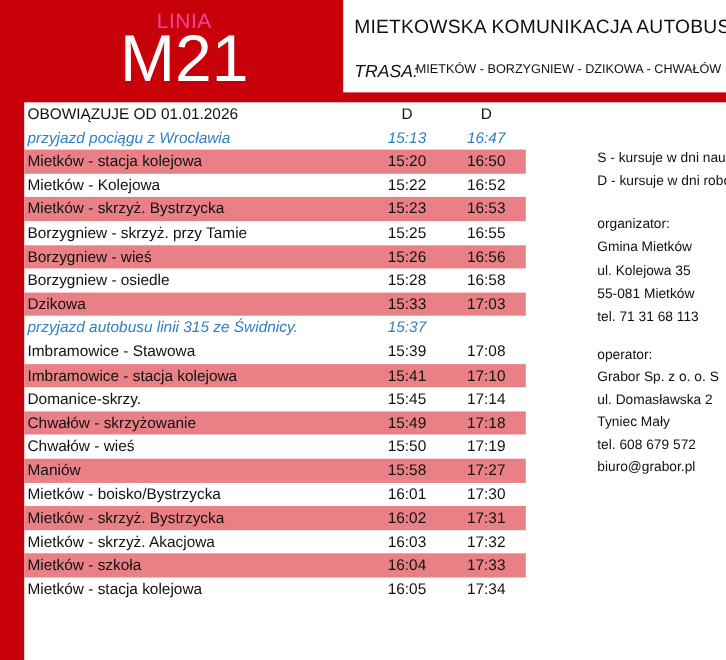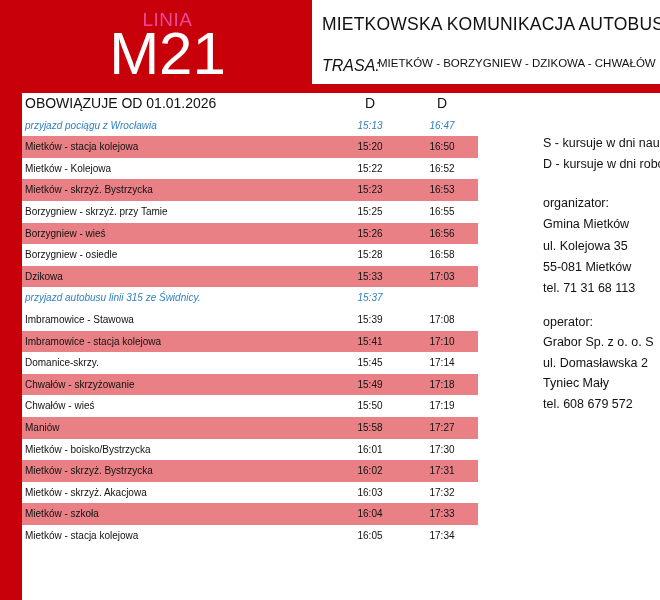--- a/index.html
+++ b/index.html
@@ -11,21 +11,21 @@
   .line-label { position: absolute; left: 0; width: 335px; top: 9px; text-align: center; color: #ec4899; font-size: 19px; letter-spacing: 0.5px; }
   .line-number { position: absolute; left: 0; width: 335px; top: 22px; text-align: center; color: #ffffff; font-size: 60px; line-height: 64px; font-weight: normal; }
 
   .header-box { position: absolute; left: 311px; top: 0; width: 360px; height: 93px; background: #c8000a; }
   .header-inner { position: absolute; left: 312px; top: 0; width: 360px; height: 84px; background: #ffffff; }
   .company-name { position: absolute; left: 322px; top: 14px; font-size: 17.5px; color: #111; white-space: nowrap; letter-spacing: 0.2px; }
   .route-label { position: absolute; left: 322px; top: 57px; font-size: 16px; font-style: italic; color: #111; }
   .route-stops { position: absolute; left: 378px; top: 57px; font-size: 11.5px; color: #111; white-space: nowrap; }
 
   .timetable { position: absolute; left: 22px; top: 93px; width: 456px; }
-  .tt-row { position: relative; height: 21.6px; width: 456px; font-size: 10px; line-height: 21.6px; }
+  .tt-row { position: relative; height: 21.6px; width: 456px; font-size: 14px; line-height: 21.6px; }
   .tt-row.shaded { background: #e98086; }
   .tt-row .stop { position: absolute; left: 3px; top: 0; white-space: nowrap; }
   .tt-row .t1 { position: absolute; left: 318px; width: 60px; text-align: center; top: 0; }
   .tt-row .t2 { position: absolute; left: 390px; width: 60px; text-align: center; top: 0; }
   .tt-row.header-row { font-size: 14px; }
   .tt-row.connection { color: #2f7fc1; font-style: italic; }
 
   .legend { position: absolute; left: 543px; top: 133px; font-size: 12.5px; line-height: 21px; color: #111; white-space: nowrap; }
   .organizer { position: absolute; left: 543px; top: 193px; font-size: 12.5px; line-height: 21.3px; color: #111; white-space: nowrap; }
   .operator { position: absolute; left: 543px; top: 312px; font-size: 12.5px; line-height: 20.4px; color: #111; white-space: nowrap; }
@@ -167,13 +167,14 @@
   <div>55-081 Mietków</div>
   <div>tel. 71 31 68 113</div>
 </div>
 
 <div class="operator">
   <div>operator:</div>
   <div>Grabor Sp. z o. o. S</div>
   <div>ul. Domasławska 2</div>
   <div>Tyniec Mały</div>
   <div>tel. 608 679 572</div>
+  <div>biuro@grabor.pl</div>
 </div>
 
 </body></html>

